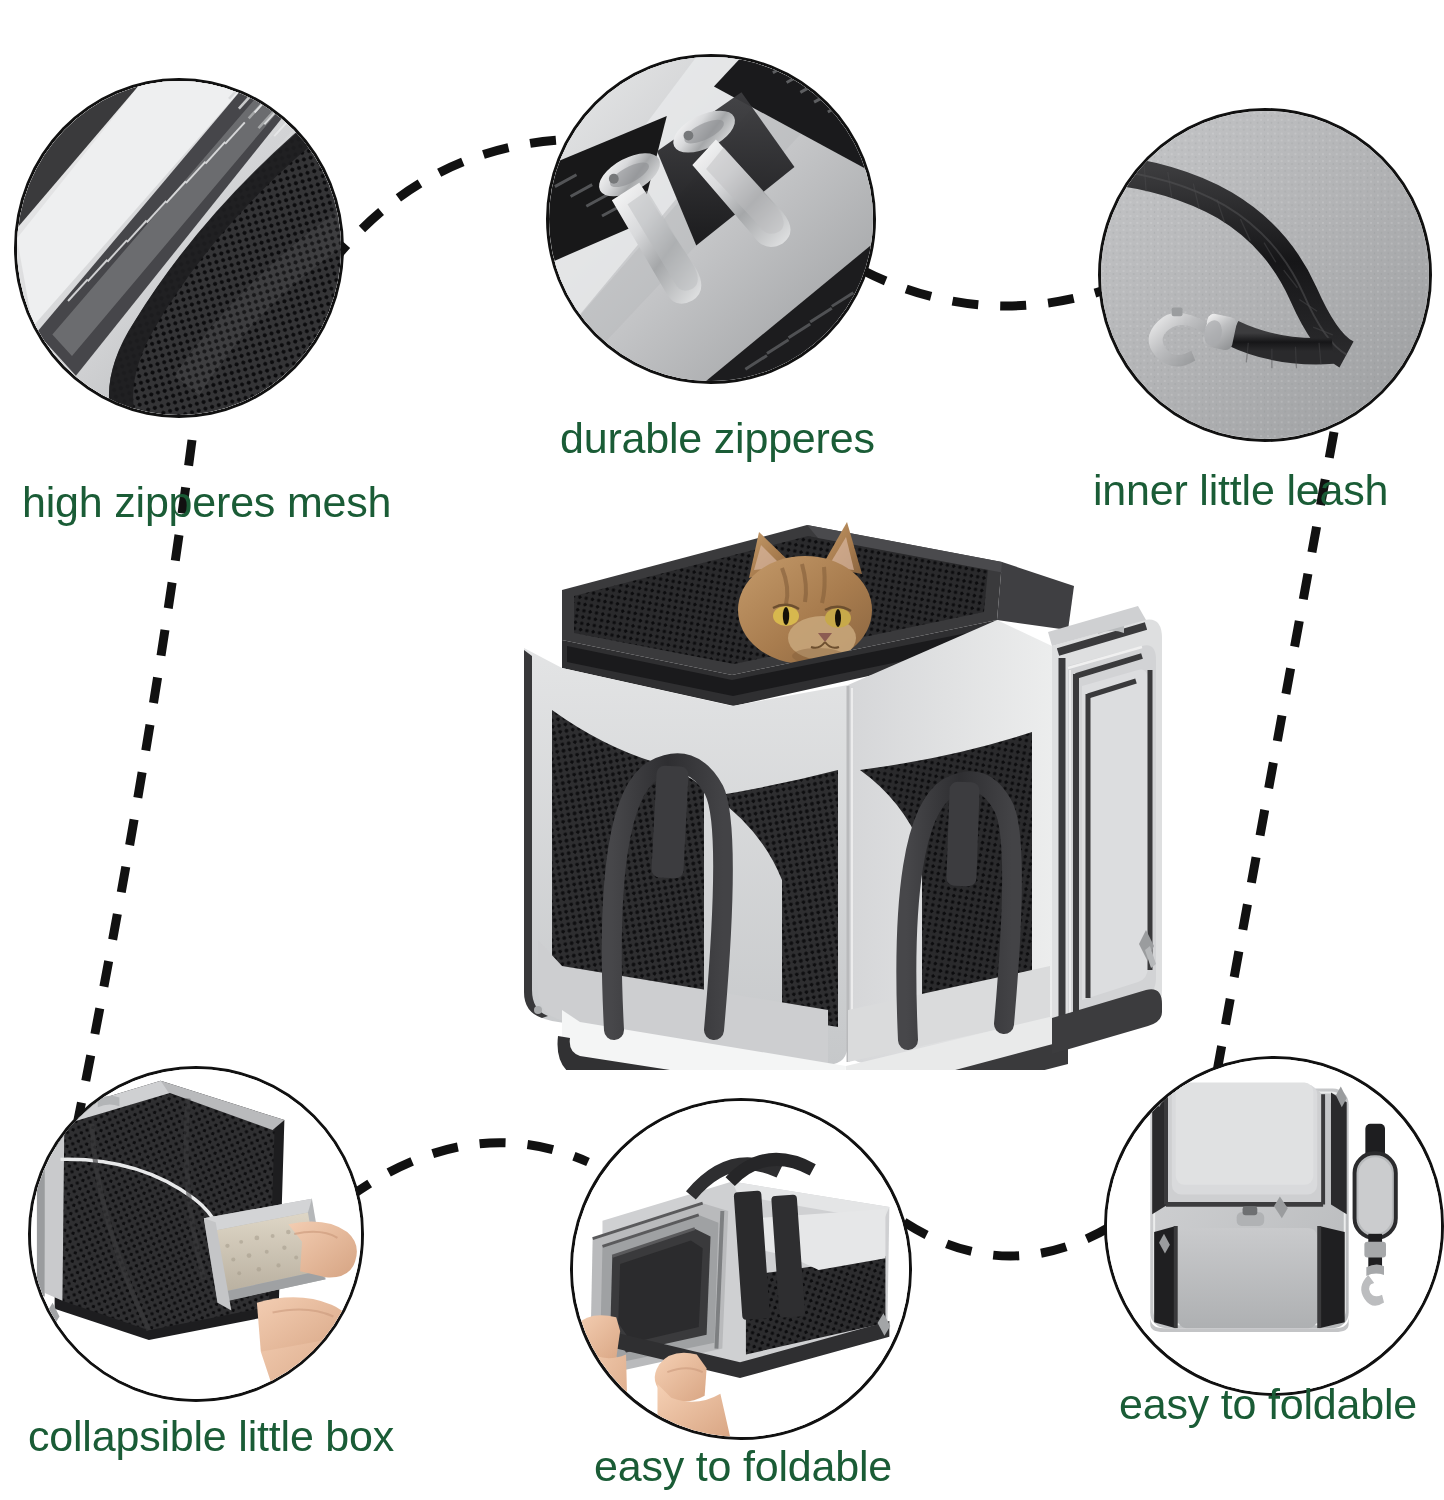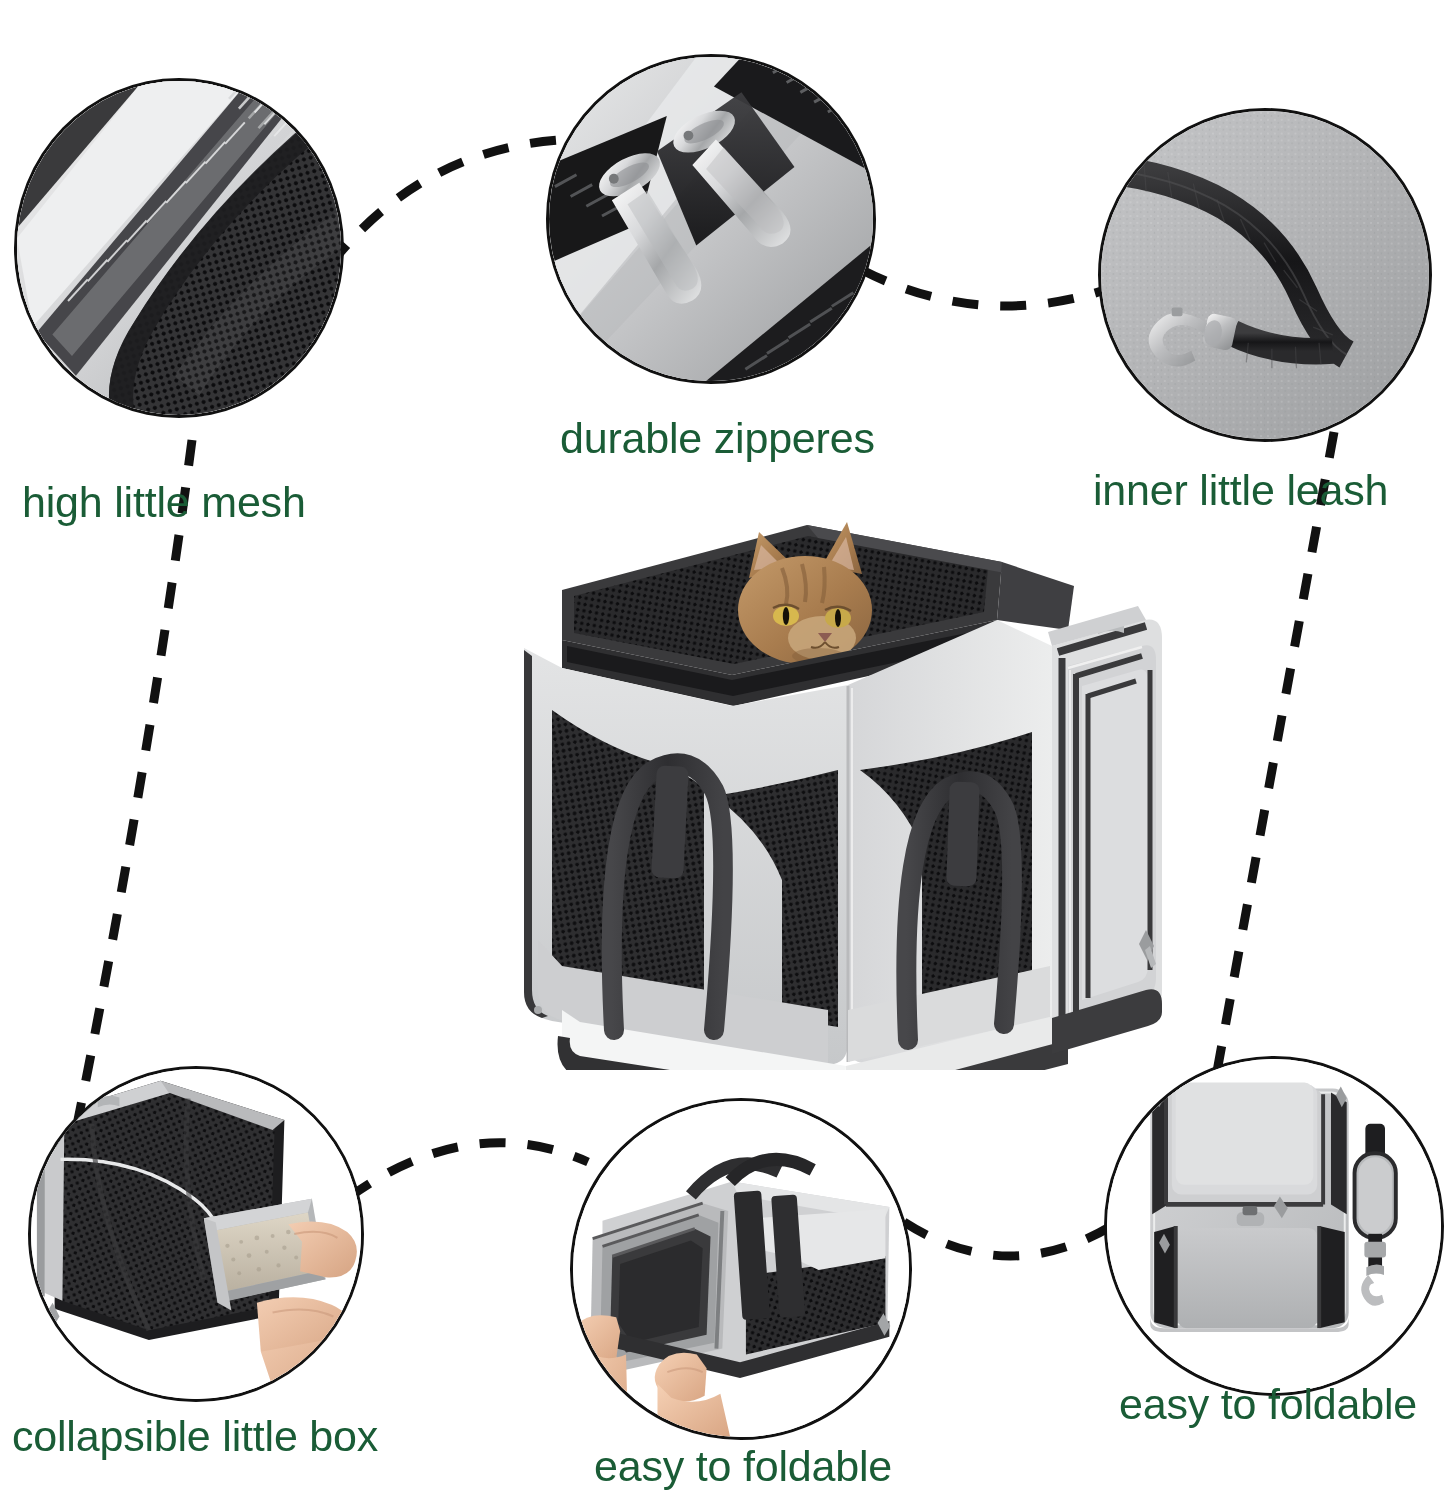--- a/index.html
+++ b/index.html
@@ -33,21 +33,21 @@
     color: #1a5c36;
     font-size: 43px;
     font-weight: 400;
     white-space: nowrap;
     letter-spacing: -0.2px;
     z-index: 9;
   }
   .lbl-mesh    { left: 22px;   top: 478px; }
   .lbl-zip     { left: 560px;  top: 386px; margin-top: 28px; }
   .lbl-leash   { left: 1093px; top: 466px; }
-  .lbl-box     { left: 12px;   top: 1412px; }
+  .lbl-box     { left: 28px;   top: 1412px; }
   .lbl-fold-m  { left: 594px;  top: 1442px; }
   .lbl-fold-r  { left: 1119px; top: 1380px; }
 
   
   .inset {
     position: absolute;
     border-radius: 50%;
     overflow: hidden;
     border: 3px solid #111111;
     box-sizing: border-box;
@@ -603,20 +603,20 @@
       <path d="M192 440 Q150 760 78 1120"></path>
 
       <path d="M1334 432 Q1270 780 1210 1110"></path>
 
       <path d="M348 1198 Q470 1110 588 1162"></path>
 
       <path d="M904 1222 Q1010 1290 1118 1222"></path>
     </g>
   </svg>
 
-  <div class="label lbl-mesh">high little mesh</div>
+  <div class="label lbl-mesh">high zipperes mesh</div>
   <div class="label lbl-zip">durable zipperes</div>
   <div class="label lbl-leash">inner little leash</div>
   <div class="label lbl-box">collapsible little box</div>
   <div class="label lbl-fold-m">easy to foldable</div>
   <div class="label lbl-fold-r">easy to foldable</div>
 
 </div>
 
 </body></html>

